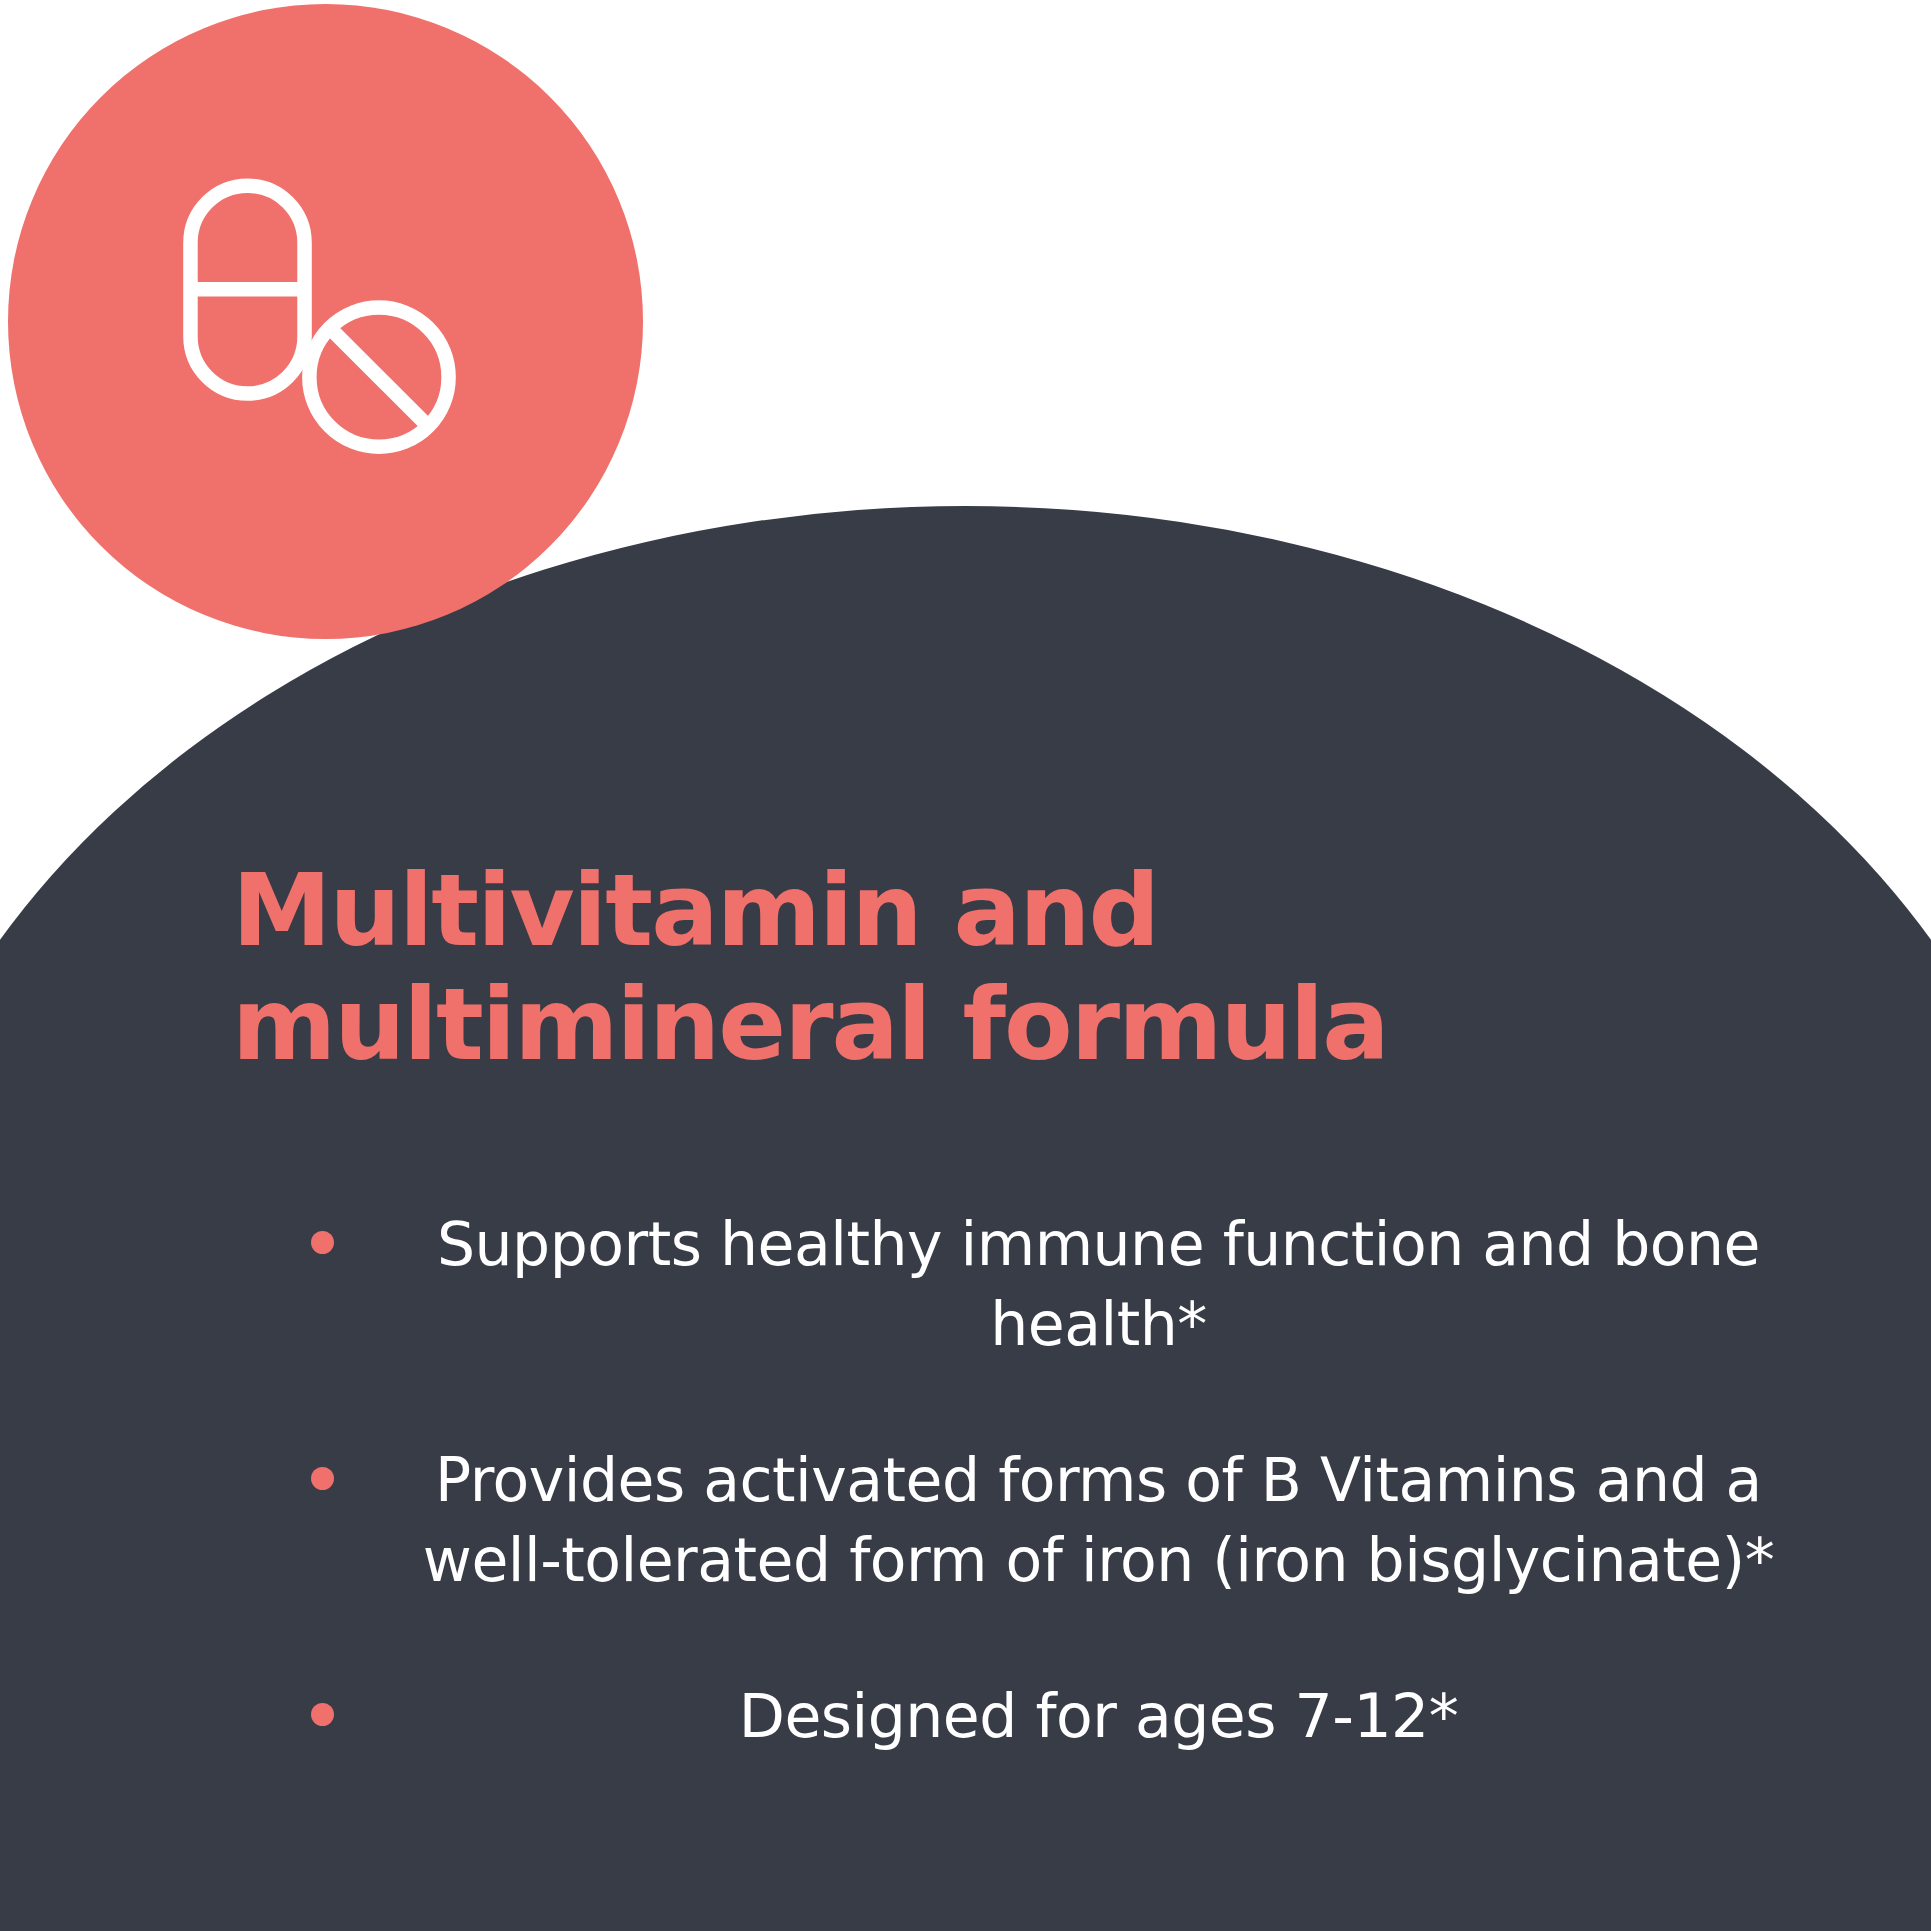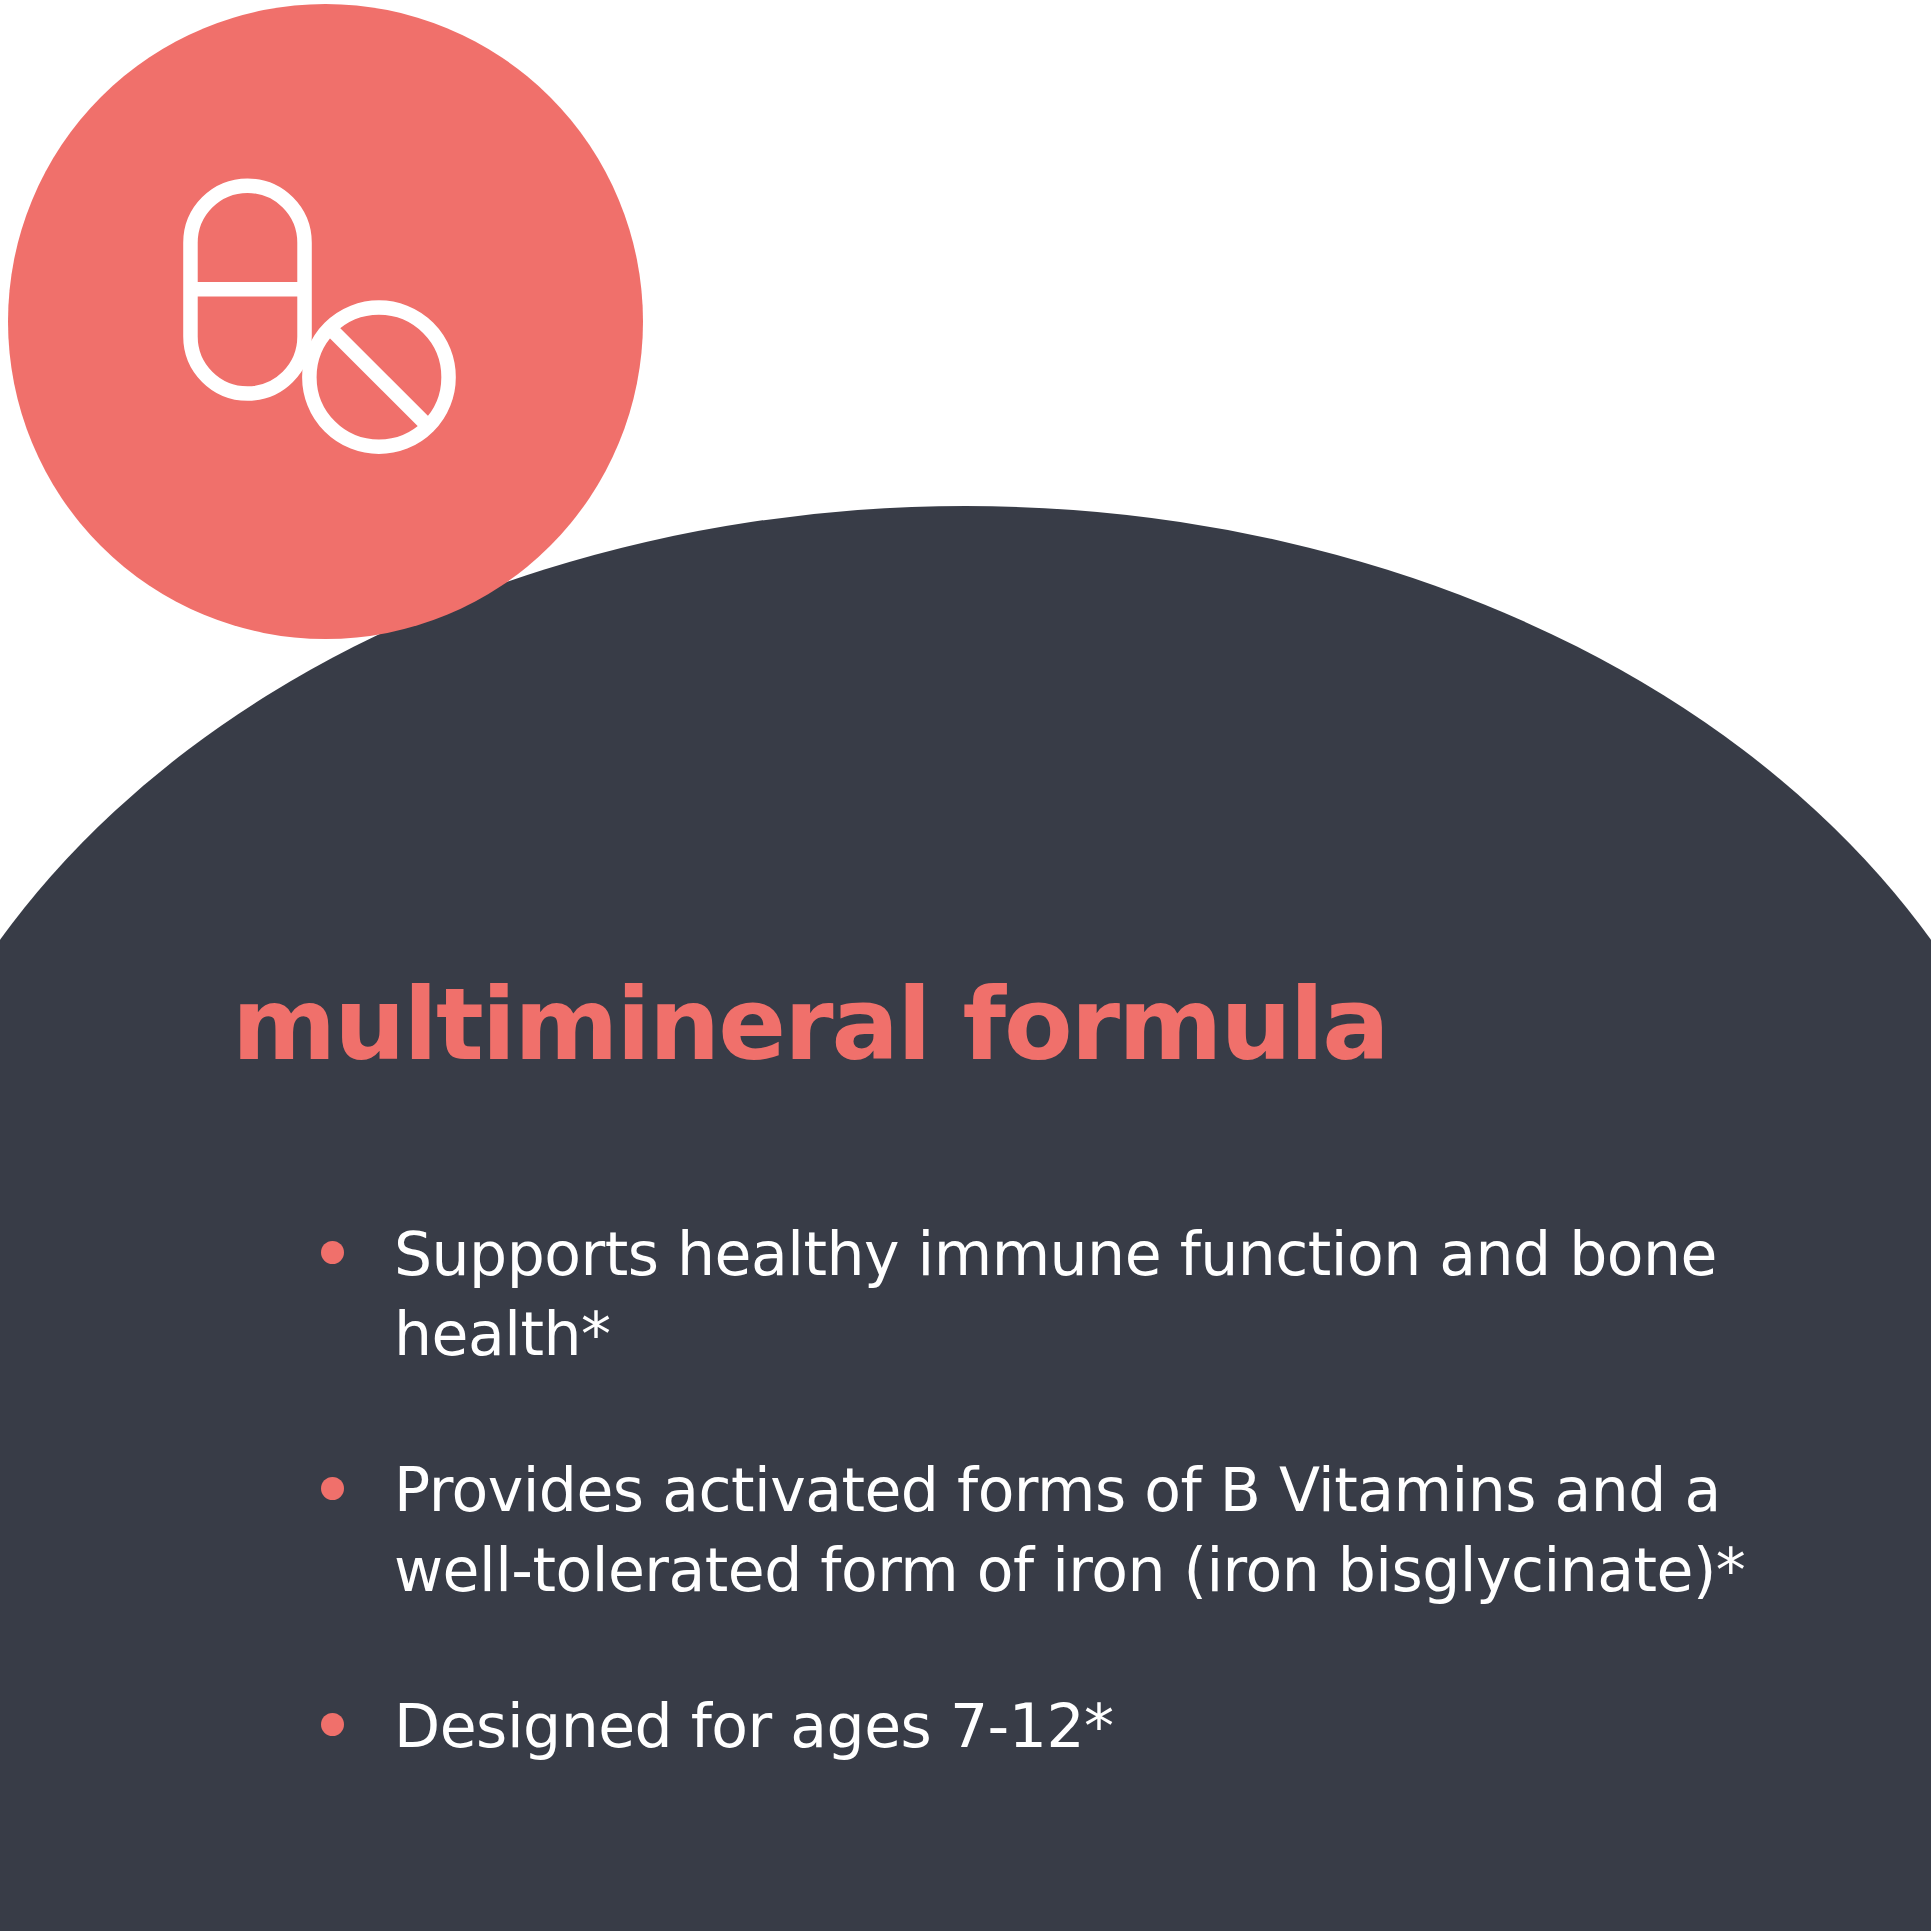--- a/index.html
+++ b/index.html
@@ -75,24 +75,25 @@
     font-family: "DejaVu Sans", sans-serif;
     font-weight: bold;
     font-size: 100px;
     line-height: 1.14;
     letter-spacing: -1.9px;
     max-width: 1255px;
   }
 
   .bullets {
     list-style: none;
-    margin: 12px;
+    margin: 2px;
     padding: 0;
     padding-top: 120px;
     padding-left: 77px;
+    text-align: center;
   }
   .bullet {
     position: relative;
     color: #ffffff;
     font-family: "DejaVu Sans", sans-serif;
     font-weight: normal;
     font-size: 60px;
     line-height: 1.34;
     letter-spacing: -0.5px;
     margin-bottom: 75px;
@@ -123,21 +124,21 @@
       <rect x="16" y="8" width="118" height="215" rx="59" ry="59" fill="none" stroke="#ffffff" stroke-width="15"></rect>
       <line x1="16" y1="115" x2="134" y2="115" stroke="#ffffff" stroke-width="15"></line>
 
       <circle cx="211" cy="206" r="72" fill="none" stroke="#ffffff" stroke-width="15"></circle>
       <line x1="160" y1="155" x2="262" y2="257" stroke="#ffffff" stroke-width="15"></line>
     </svg>
   </div>
 
   <div class="content">
 
-    <h1 class="headline"><br><span>multimineral formula</span></h1>
+    <h1 class="headline"><span>Multivitamin and</span><br><span>multimineral formula</span></h1>
 
     <ul class="bullets">
       <li class="bullet">
         <span class="bullet-dot"></span>
         <span>Supports healthy immune function and bone health*</span>
       </li>
       <li class="bullet">
         <span class="bullet-dot"></span>
         <span>Provides activated forms of B Vitamins and a well-tolerated form of iron (iron bisglycinate)*</span>
       </li>

